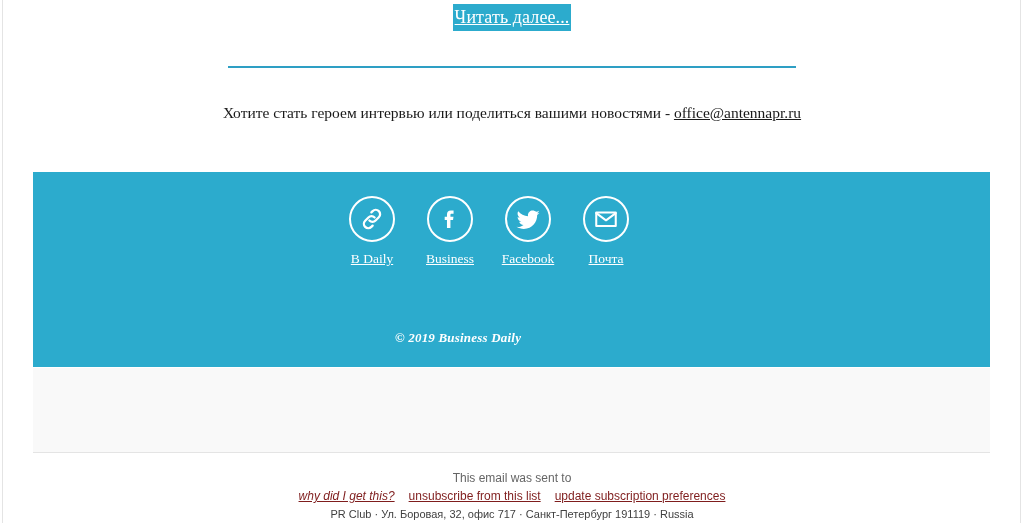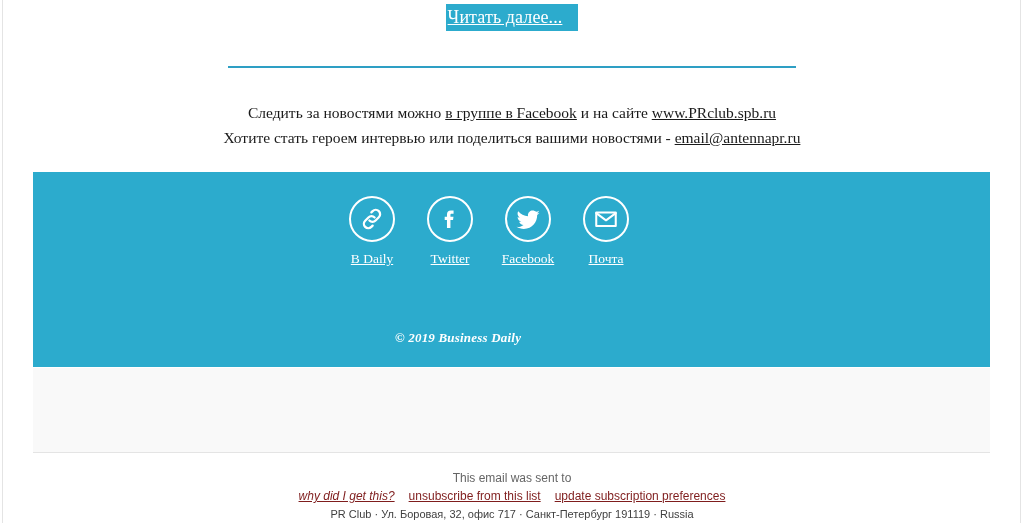--- a/index.html
+++ b/index.html
@@ -37,21 +37,21 @@
     align-items: center;
     justify-content: center;
   }
   .readmore-link {
     display: inline-block;
     background: #2cabcd;
     color: #ffffff;
     text-decoration: underline;
     font-size: 18px;
     line-height: 22px;
-    padding: 2px 16px 3px 2px;
+    padding: 2px 2px 3px 2px;
     letter-spacing: 0.1px;
     cursor: pointer;
   }
 
   
   .divider-wrap {
     position: absolute;
     left: 0; top: 66px;
     width: 1024px;
     height: 2px;
@@ -187,22 +187,21 @@
 
 <div class="readmore-row">
   <a class="readmore-link">Читать далее...</a>
 </div>
 
 <div class="divider-wrap">
   <hr class="divider">
 </div>
 
 <div class="intro">
-  <p><span>Следить за новостями можно </span><a>в группе в Facebook</a><span> и на сайте </span><a>www.PRclub.spb.ru</a></p>
-  <p><span>Хотите стать героем интервью или поделиться вашими новостями - </span><a>email@antennapr.ru</a></p>
+  <p><span>Хотите стать героем интервью или поделиться вашими новостями - </span><a>office@antennapr.ru</a></p>
 </div>
 
 <div class="social-band">
   <div class="icons-row">
 
     <div class="social-item">
       <span class="icon-circle">
         <svg width="26" height="26" viewBox="0 0 24 24" fill="none" stroke="#ffffff" stroke-width="2.1" stroke-linecap="round" stroke-linejoin="round">
           <path d="M9.6 13.4a4 4 0 0 0 5.7 0l3-3a4 4 0 0 0-5.7-5.7l-1.2 1.2"></path>
           <path d="M14.4 10.6a4 4 0 0 0-5.7 0l-3 3a4 4 0 0 0 5.7 5.7l1.2-1.2"></path>
@@ -210,21 +209,21 @@
       </span>
       <span class="social-label">В Daily</span>
     </div>
 
     <div class="social-item">
       <span class="icon-circle">
         <svg width="26" height="26" viewBox="0 0 24 24">
           <path fill="#ffffff" d="M15.3 4.2h-2.6c-2.1 0-3.5 1.4-3.5 3.6v2.1H7.1v3.1h2.1v7.3h3.2v-7.3h2.4l0.4-3.1h-2.8V8.3c0-0.8 0.3-1.2 1.1-1.2h1.8V4.2z"></path>
         </svg>
       </span>
-      <span class="social-label">Twitter</span>
+      <span class="social-label">Business</span>
     </div>
 
     <div class="social-item">
       <span class="icon-circle">
         <svg width="27" height="27" viewBox="0 0 24 24">
           <path fill="#ffffff" d="M22 5.9c-0.7 0.3-1.5 0.5-2.4 0.6 0.9-0.5 1.5-1.3 1.8-2.3-0.8 0.5-1.7 0.8-2.6 1-0.8-0.8-1.9-1.3-3.1-1.3-2.3 0-4.2 1.9-4.2 4.2 0 0.3 0 0.6 0.1 0.9-3.5-0.2-6.6-1.9-8.7-4.4-0.4 0.6-0.6 1.3-0.6 2.1 0 1.5 0.7 2.7 1.9 3.5-0.7 0-1.3-0.2-1.9-0.5v0.1c0 2 1.4 3.7 3.3 4.1-0.3 0.1-0.7 0.1-1.1 0.1-0.3 0-0.5 0-0.8-0.1 0.5 1.7 2.1 2.9 3.9 2.9-1.4 1.1-3.2 1.8-5.2 1.8-0.3 0-0.7 0-1-0.1 1.9 1.2 4.1 1.9 6.4 1.9 7.7 0 11.9-6.4 11.9-11.9v-0.5c0.8-0.6 1.5-1.3 2.1-2.1z"></path>
         </svg>
       </span>
       <span class="social-label">Facebook</span>
     </div>

